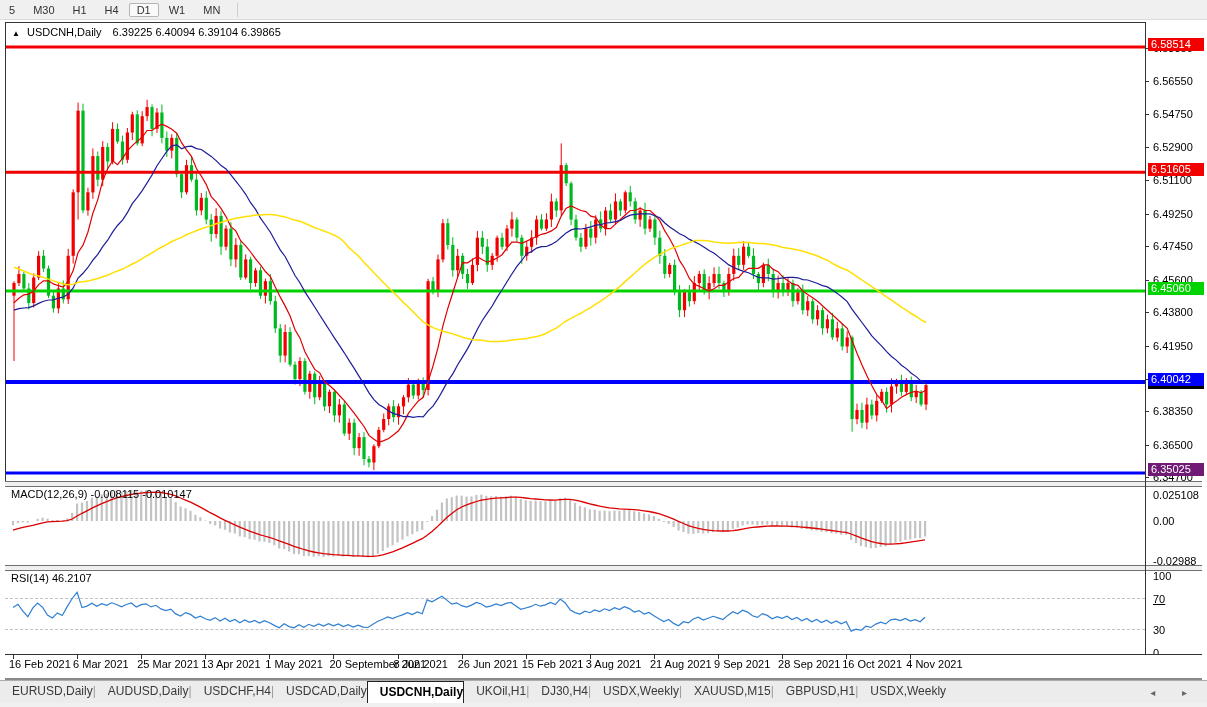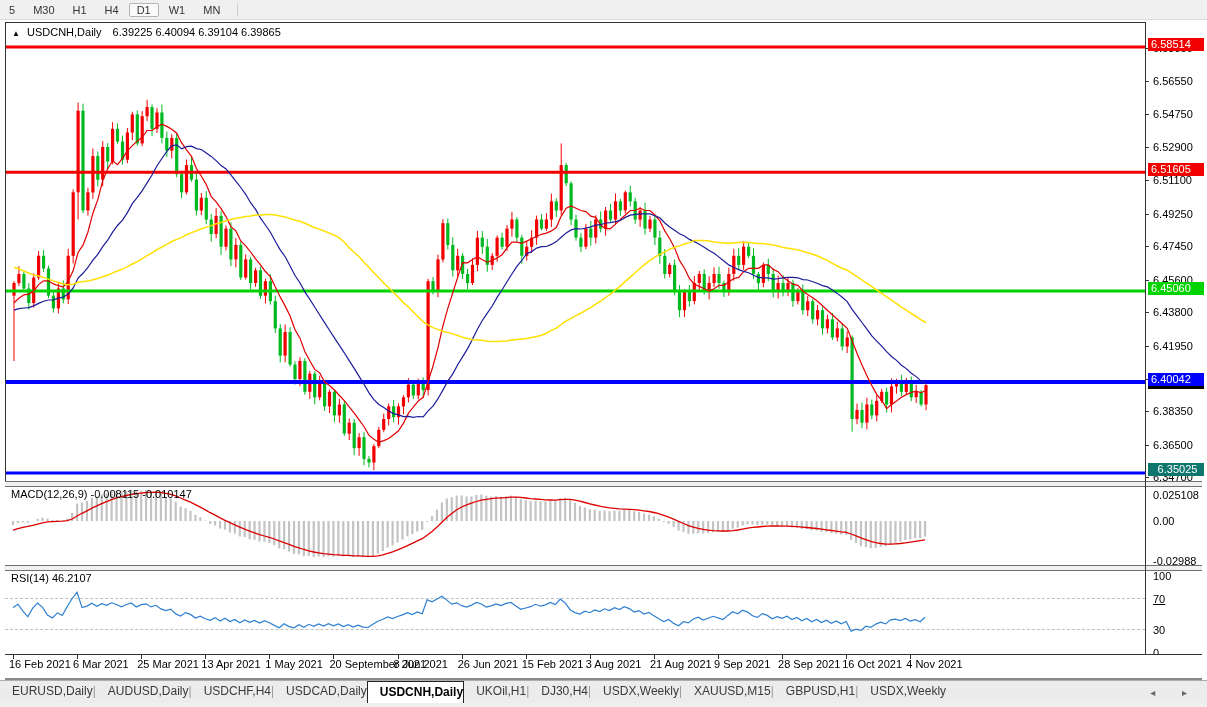--- a/index.html
+++ b/index.html
@@ -525,21 +525,21 @@
         </div>
         <div class="tickrow" style="top: 449.391px;">
           <div class="tick-mark"></div>
           <div class="tick-text">6.34700</div>
         </div>
         <div class="lvl-label" style="top: 353.718px; background: rgb(0, 0, 0);">6.39865</div>
         <div class="lvl-label" style="top: 15.5px; background: rgb(242, 0, 0);">6.58514</div>
         <div class="lvl-label" style="top: 140.802px; background: rgb(242, 0, 0);">6.51605</div>
         <div class="lvl-label" style="top: 259.502px; background: rgb(0, 211, 0);">6.45060</div>
         <div class="lvl-label" style="top: 350.508px; background: rgb(0, 0, 255);">6.40042</div>
-        <div class="lvl-label" style="top: 441.497px; background: #0f766e; text-align: center;">6.35025</div>
+        <div class="lvl-label" style="top: 441.497px; background: #701a75;">6.35025</div>
       </div>
 
     <div class="splitter" style="top:459px;"></div>
 
     <div style="position:absolute;left:0;top:464px;width:1140px;height:79px;">
       <svg id="macd-svg" width="1140" height="79">
           <line x1="8" y1="35" x2="8" y2="39.2" stroke="#c3c3c3" stroke-width="2.2"></line>
           <line x1="12.93" y1="35" x2="12.93" y2="37.1" stroke="#c3c3c3" stroke-width="2.2"></line>
           <line x1="17.86" y1="35" x2="17.86" y2="36.3" stroke="#c3c3c3" stroke-width="2.2"></line>
           <line x1="22.79" y1="35" x2="22.79" y2="36.6" stroke="#c3c3c3" stroke-width="2.2"></line>

